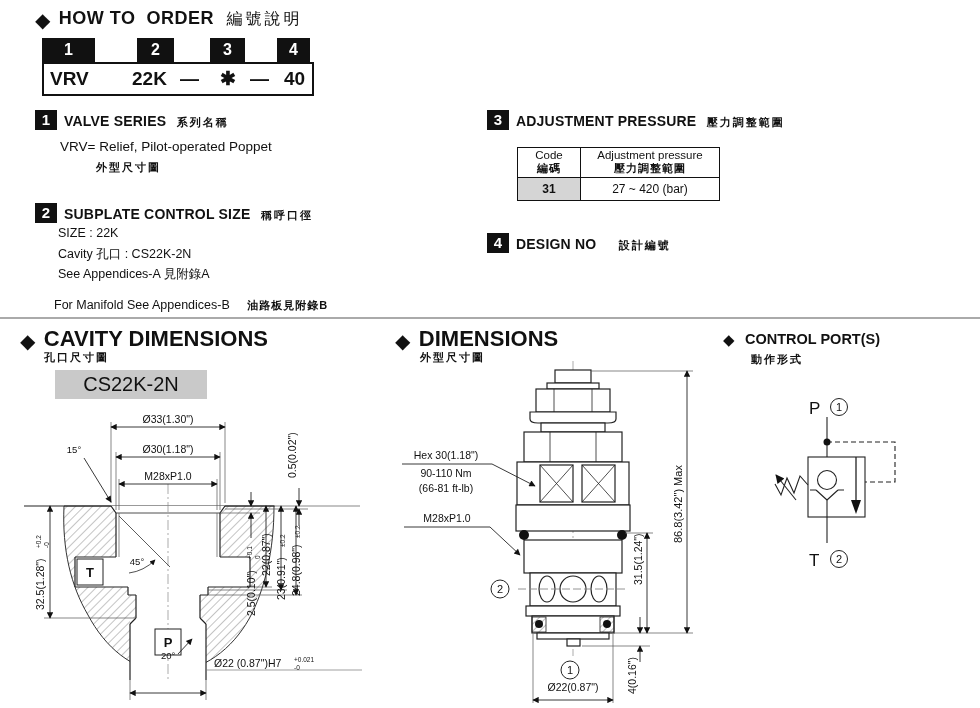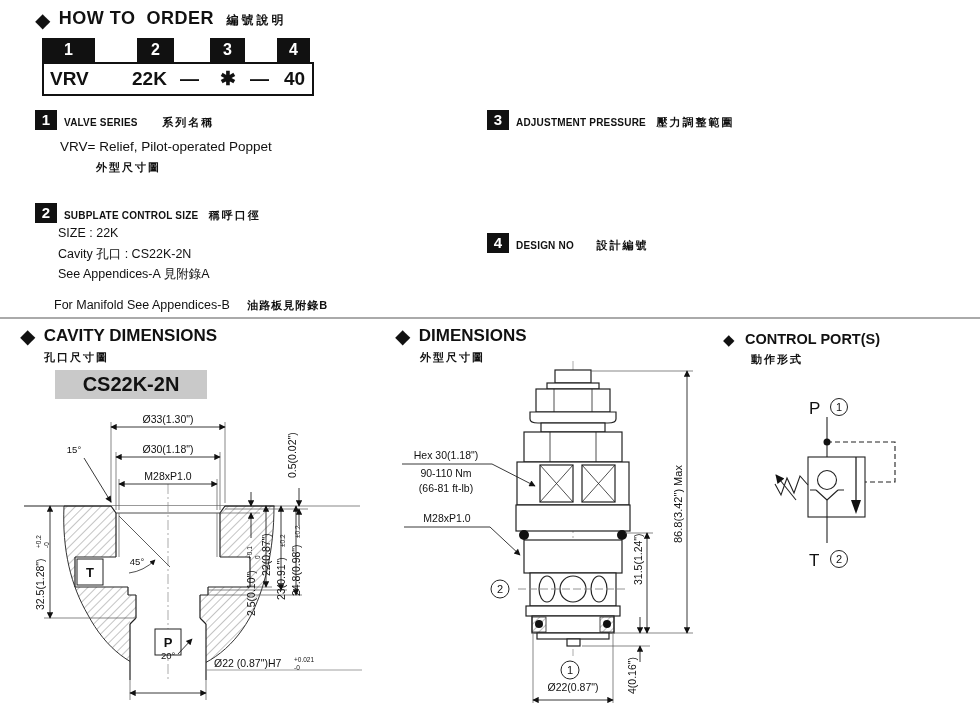--- a/index.html
+++ b/index.html
@@ -2,38 +2,38 @@
 <html><head>
 <meta charset="utf-8">
 <style>
   html,body{margin:0;padding:0}
   body{width:980px;height:708px;position:relative;background:#fff;
        font-family:"Liberation Sans",sans-serif;color:#111;overflow:hidden}
   .abs{position:absolute}
   .b{font-weight:bold}
   .pre{white-space:pre}
   .h1{font-size:18px;font-weight:bold;letter-spacing:.5px}
-  .h1zh{font-size:12px;font-weight:bold;letter-spacing:3px}
-  .h2{font-size:17px;font-weight:bold}
+  .h1zh{font-size:16px;font-weight:normal;letter-spacing:3px}
+  .h2{font-size:22px;font-weight:bold}
   .h2s{font-size:14.5px;font-weight:bold}
   .zh{font-size:11px;font-weight:bold;letter-spacing:2px}
   .diamond{font-size:20px;line-height:1}
   .secnum{width:22px;height:20px;background:#111;color:#fff;font-weight:bold;
           font-size:15px;text-align:center;line-height:20px}
-  .sectitle{font-size:10px;font-weight:bold;letter-spacing:.2px}
+  .sectitle{font-size:14px;font-weight:bold;letter-spacing:.2px}
   .line{font-size:13.5px}
   .line2{font-size:12.5px}
   .order-black{position:absolute;top:0;height:24px;background:#111;color:#fff;
                font-weight:bold;font-size:16px;text-align:center;line-height:24px}
   .order-row2{position:absolute;left:0;top:24px;width:268px;height:30px;
               border:2px solid #111;background:#fff}
   .order-row2 span{position:absolute;top:0;line-height:30px;font-weight:bold;font-size:19px}
   table.ptable{border-collapse:collapse;font-size:11.5px;text-align:center}
   table.ptable td{border:1.5px solid #111;padding:1px 4px;vertical-align:middle}
-  .graybox{background:#c9c9c9;font-size:20px;font-weight:bold;text-align:center;line-height:29px}
+  .graybox{background:#c9c9c9;font-size:20px;font-weight:normal;text-align:center;line-height:29px}
   .sep{position:absolute;left:0;top:317px;width:980px;height:2px;background:#aaa}
   svg{position:absolute;overflow:visible}
   svg text{font-family:"Liberation Sans",sans-serif;fill:#111;font-size:10.5px}
   svg .tol{font-size:6.5px}
   svg .sm{font-size:9.5px}
   svg .port{font-size:13px;font-weight:bold}
   svg .big{font-size:17px}
   svg .circ{font-size:11px}
   svg .lbl{font-size:10.5px}
 </style>
@@ -57,21 +57,21 @@
     <span style="left:136px">—</span>
     <span style="left:176px">✱</span>
     <span style="left:206px">—</span>
     <span style="left:240px">40</span>
   </div>
 </div>
 
 <div class="abs secnum" style="left:35px;top:110px">1</div>
 <div class="abs" style="left:64px;top:112px">
   <span class="sectitle">VALVE SERIES</span>
-  <span class="zh" style="margin-left:20px">系列名稱</span>
+  <span class="zh" style="margin-left:6px">系列名稱</span>
 </div>
 <div class="abs line" style="left:60px;top:139px">VRV= Relief, Pilot-operated Poppet</div>
 <div class="abs zh" style="left:96px;top:160px">外型尺寸圖</div>
 
 <div class="abs secnum" style="left:35px;top:203px">2</div>
 <div class="abs" style="left:64px;top:205px">
   <span class="sectitle">SUBPLATE CONTROL SIZE</span>
   <span class="zh" style="margin-left:6px">稱呼口徑</span>
 </div>
 <div class="abs line2" style="left:58px;top:226px">SIZE : 22K</div>
@@ -82,20 +82,34 @@
   <span class="zh" style="margin-left:14px;letter-spacing:1px">油路板見附錄B</span>
 </div>
 
 <div class="abs secnum" style="left:487px;top:110px">3</div>
 <div class="abs" style="left:516px;top:112px">
   <span class="sectitle">ADJUSTMENT PRESSURE</span>
   <span class="zh" style="margin-left:6px">壓力調整範圍</span>
 </div>
 <table class="ptable abs" style="left:517px;top:147px">
   <tbody>
+      <tr>
+    <td style="width:54px">
+      <div>Code</div>
+      <div class="zh" style="letter-spacing:1px">編碼</div>
+    </td>
+    <td style="width:130px">
+      <div>Adjustment pressure</div>
+      <div class="zh" style="letter-spacing:1px">壓力調整範圍</div>
+    </td>
+  </tr>
+  <tr>
+    <td class="b" style="background:#d5d5d5;font-size:12px;height:20px">31</td>
+    <td style="font-size:12px">27 ~ 420 (bar)</td>
+  </tr>
 </tbody>
   </table>
 
 <div class="abs secnum" style="left:487px;top:233px">4</div>
 <div class="abs" style="left:516px;top:235px">
   <span class="sectitle">DESIGN NO</span>
   <span class="zh" style="margin-left:18px">設計編號</span>
 </div>
 
 <div class="sep"></div>

